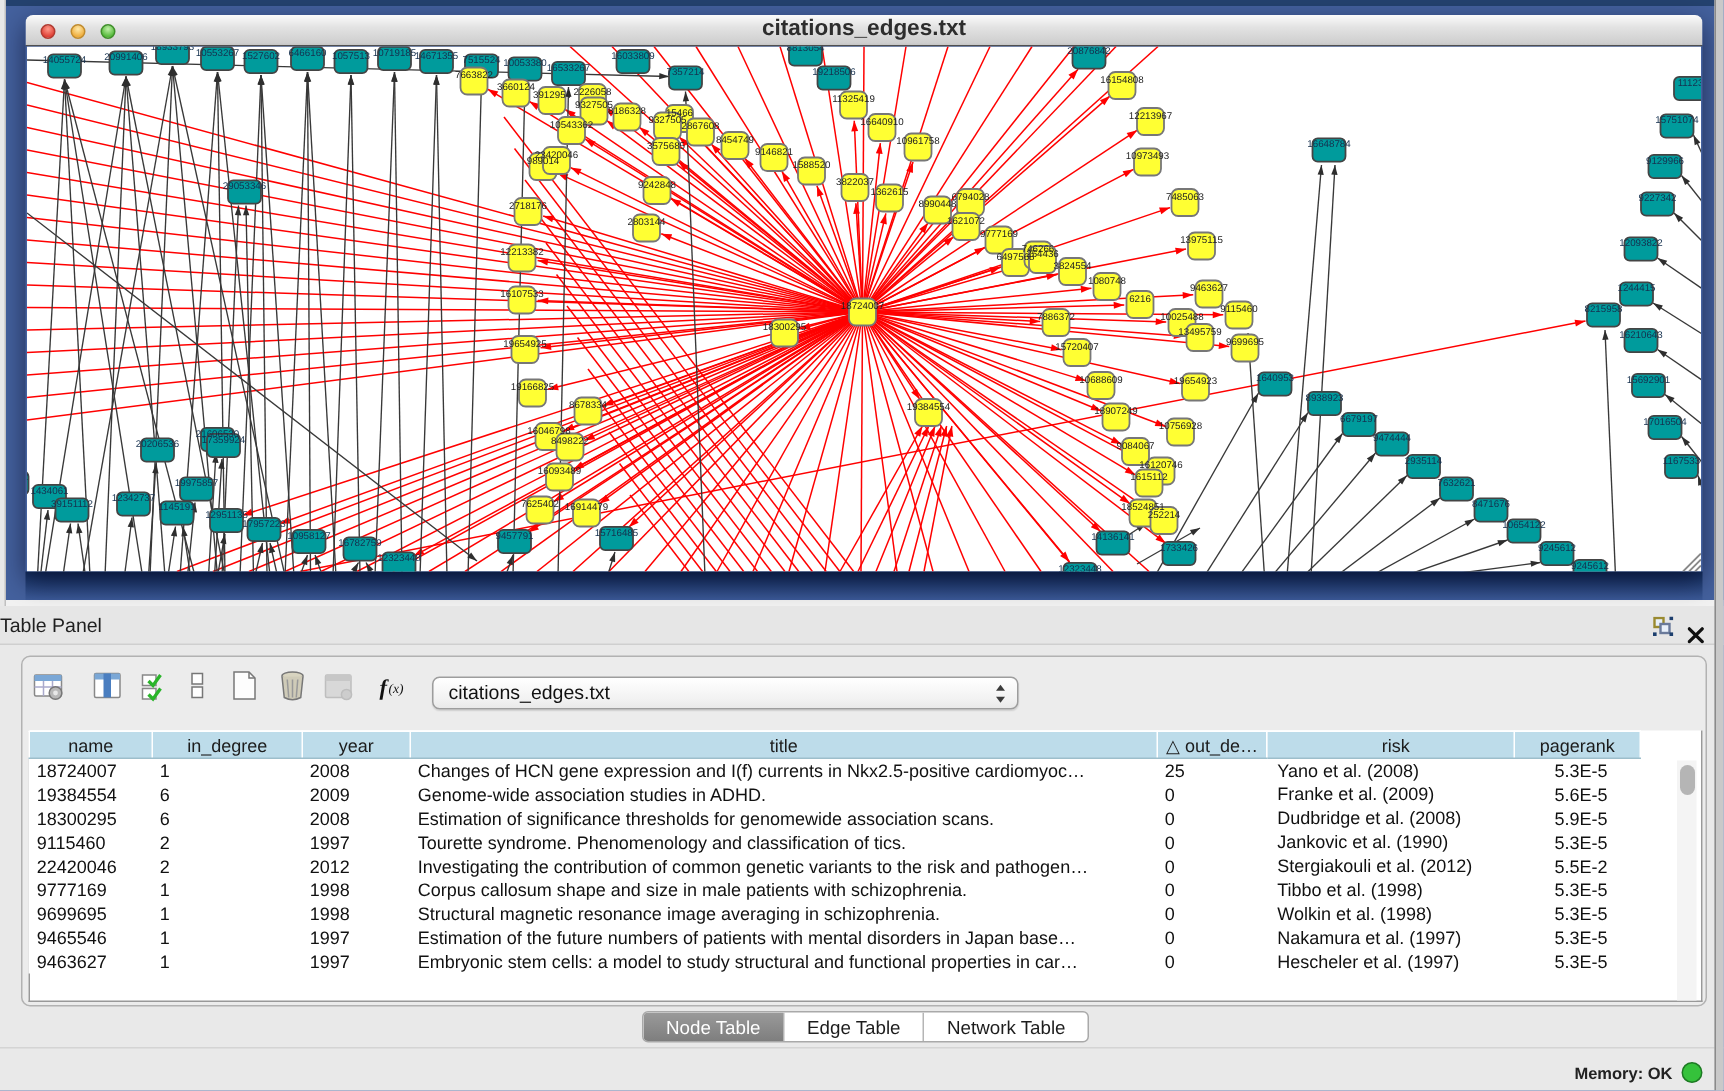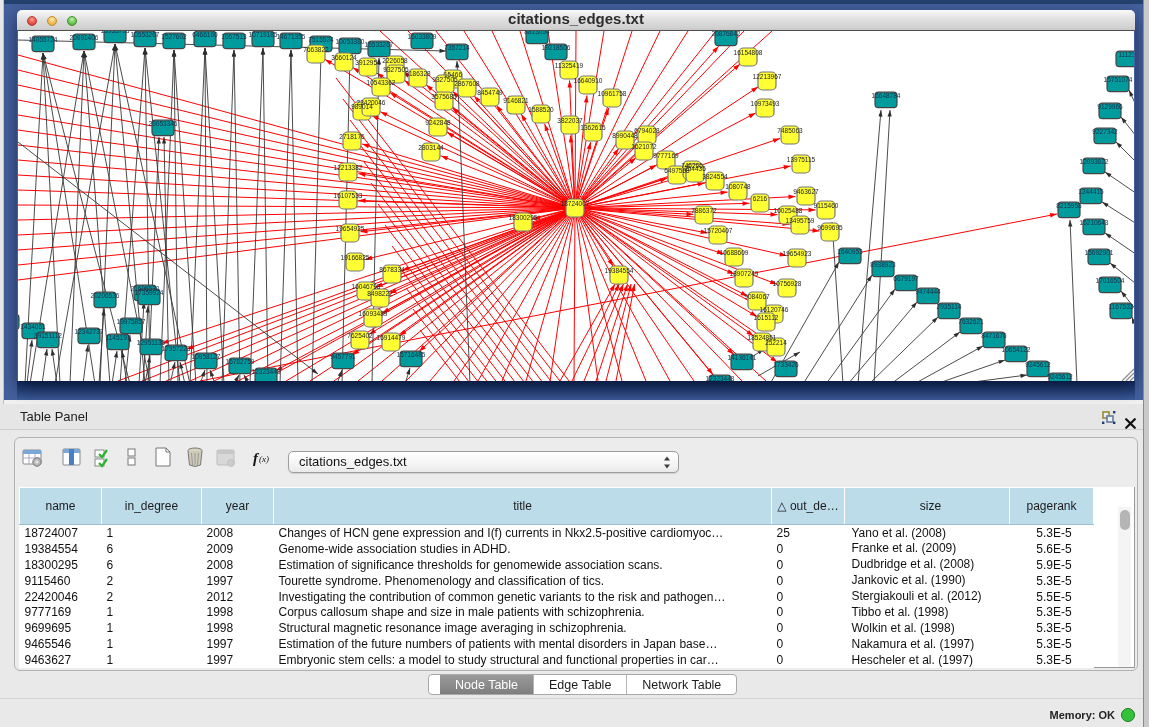--- a/index.html
+++ b/index.html
@@ -20,47 +20,47 @@
   background:linear-gradient(#fbfbfb,#e3e3e3 40%,#cfcfcf 92%,#c6c6c6);
   border-bottom:1px solid #4f4f4f; border-radius:5px 5px 0 0;
   text-align:center; font-size:15px; font-weight:bold; color:#2d2d2d; line-height:17px; }
 .tl { position:absolute; top:5.5px; width:10px; height:10px; border-radius:50%; }
 .tl.r { left:9.5px; background:radial-gradient(circle at 50% 30%, #ff9a8a, #e0443a 70%); border:1px solid #b03a30;}
 .tl.y { left:29.5px; background:radial-gradient(circle at 50% 30%, #ffe9a8, #efaf41 70%); border:1px solid #c08b2d;}
 .tl.g { left:49.5px; background:radial-gradient(circle at 50% 30%, #c0f0a8, #58bb3e 70%); border:1px solid #3f8f2a;}
 
 .tpanel { position:absolute; left:0; top:404px; width:1149px; height:323px; background:#e9e9e9; }
 .tpbar { position:absolute; left:0; top:0; width:1149px; height:26px; background:#e6e6e6;
-  border-bottom:1px solid #cfcfcf; font-size:13px; color:#1f1f1f; line-height:26px; padding-left:20px; }
+  border-bottom:1px solid #cfcfcf; font-size:13px; color:#1f1f1f; line-height:26px; padding-left:0; }
 .tpx { position:absolute; top:8px; right:13px; }
 .tcontainer { position:absolute; left:14px; top:33px; width:1124px; height:234px;
   background:#ececec; border:1px solid #b2b2b2; border-radius:6px; }
 .toolbar { position:absolute; left:0; top:0; width:100%; height:44px; }
 .combo { position:absolute; left:273px; top:13px; width:391px; height:22px; background:linear-gradient(#ffffff,#f2f2f2 70%,#e9e9e9);
   border:1px solid #9d9d9d; border-radius:5px; font-size:13px; color:#111; line-height:20px;
   padding-left:10px; box-shadow:0 1px 1px rgba(0,0,0,.12); }
 .combo .arr { position:absolute; right:7px; top:3px; }
 table.dt { position:absolute; left:4px; top:49px; border-collapse:collapse; table-layout:fixed;
   width:1074px; font-size:12px; color:#111; background:#fff; }
 table.dt th { background:#bddcea; border:1px solid #ffffff; border-bottom:1px solid #9dbecb;
-  font-weight:normal; font-size:12px; height:37px; padding:0; color:#1c1c1c; }
+  font-weight:normal; font-size:12px; height:18px; padding:0; color:#1c1c1c; }
 table.dt td { height:15.9px; padding:1px 0 0 5px; white-space:nowrap; overflow:hidden; }
 table.dt .c1 { width:82px; } table.dt .c2 { width:100px; } table.dt .c3 { width:72px; }
 table.dt .c4 { width:498px; } table.dt .c5 { width:73px; } table.dt .c6 { width:165px; padding:0 0 0 7px;}
 table.dt .c7 { width:84px;text-align:center; }
 .twhite { position:absolute; left:4px; top:49px; width:1116px; height:181px; background:#fff;
   border:1px solid #999; border-top:none; }
 .sbar { position:absolute; right:6px; top:69px; width:13px; height:160px; background:#f4f4f4; }
 .sthumb { position:absolute; right:7px; top:72px; width:10px; height:20px; background:#b5b5b5; border-radius:5px; }
 .tabs { position:absolute; left:428px; top:270px; height:21px; display:flex;
   border:1px solid #a9a9a9; border-radius:4px; overflow:hidden; background:#fff;
   font-size:12.5px; line-height:20px; }
 .tabs div { padding:0 15px; border-right:1px solid #b5b5b5; color:#1c1c1c; }
 .tabs div:last-child { border-right:none; }
-.tabs .sel { background:linear-gradient(#9a9a9a,#7e7e7e); color:#fff;margin-left:11px; }
+.tabs .sel { background:linear-gradient(#9a9a9a,#7e7e7e); color:#fff; }
 .status { position:absolute; right:14px; bottom:5px; font-size:11px; color:#222;font-weight:bold; }
 .gdot { display:inline-block; width:14px; height:14px; border-radius:50%; background:#35c23b;
   border:1.5px solid #1d7a23; vertical-align:-3px; margin-left:6px; }
 </style></head>
 <body>
 <div class="bluebg"></div>
 <div class="navtop"></div>
 <div class="shadowband"></div>
 <div class="lightline"></div>
 <div class="gwin">
@@ -804,21 +804,21 @@
     </div>
     <div class="twhite"></div>
     <table class="dt">
       <tbody>
           <tr>
             <th class="c1">name</th>
             <th class="c2">in_degree</th>
             <th class="c3">year</th>
       <th class="c4">title</th>
             <th class="c5">△ out_de…</th>
-            <th class="c6">size</th>
+            <th class="c6">risk</th>
       <th class="c7">pagerank</th>
           </tr>
       <tr>
             <td class="c1">18724007</td>
             <td class="c2">1</td>
             <td class="c3">2008</td>
             <td class="c4">Changes of HCN gene expression and I(f) currents in Nkx2.5-positive cardiomyoc…</td>
             <td class="c5">25</td>
             <td class="c6">Yano et al. (2008)</td>
             <td class="c7">5.3E-5</td>
@@ -850,21 +850,21 @@
             <td class="c6">Jankovic et al. (1990)</td>
             <td class="c7">5.3E-5</td>
           </tr>
 <tr>
             <td class="c1">22420046</td>
             <td class="c2">2</td>
             <td class="c3">2012</td>
             <td class="c4">Investigating the contribution of common genetic variants to the risk and pathogen…</td>
             <td class="c5">0</td>
             <td class="c6">Stergiakouli et al. (2012)</td>
-            <td class="c7">5.5E-5</td>
+            <td class="c7">5.5E-2</td>
           </tr>
 <tr>
             <td class="c1">9777169</td>
             <td class="c2">1</td>
             <td class="c3">1998</td>
             <td class="c4">Corpus callosum shape and size in male patients with schizophrenia.</td>
             <td class="c5">0</td>
             <td class="c6">Tibbo et al. (1998)</td>
             <td class="c7">5.3E-5</td>
           </tr>

